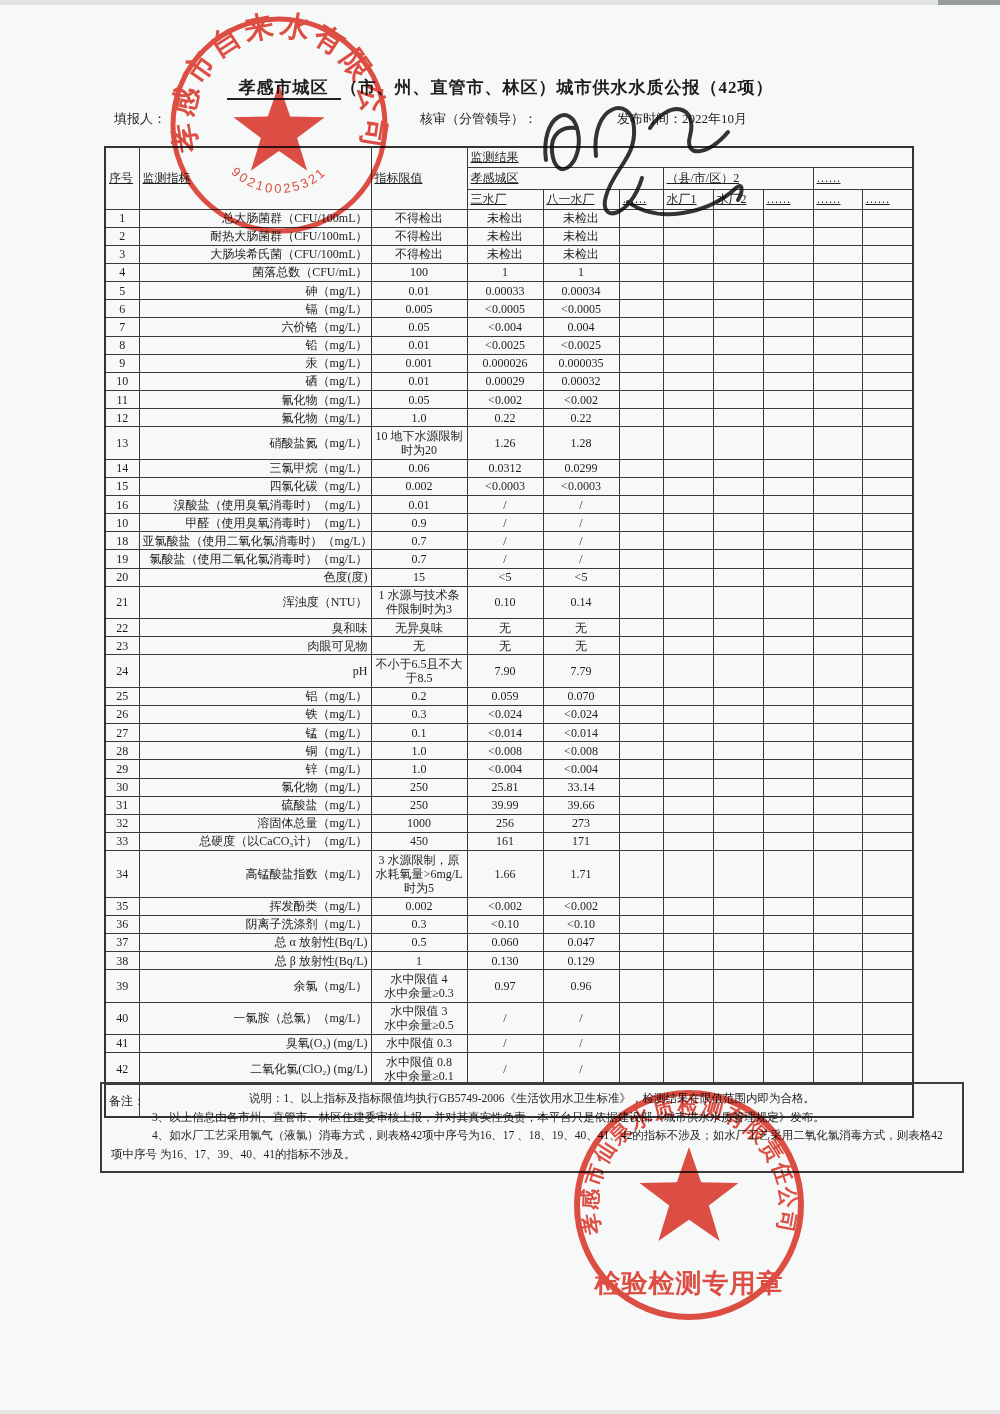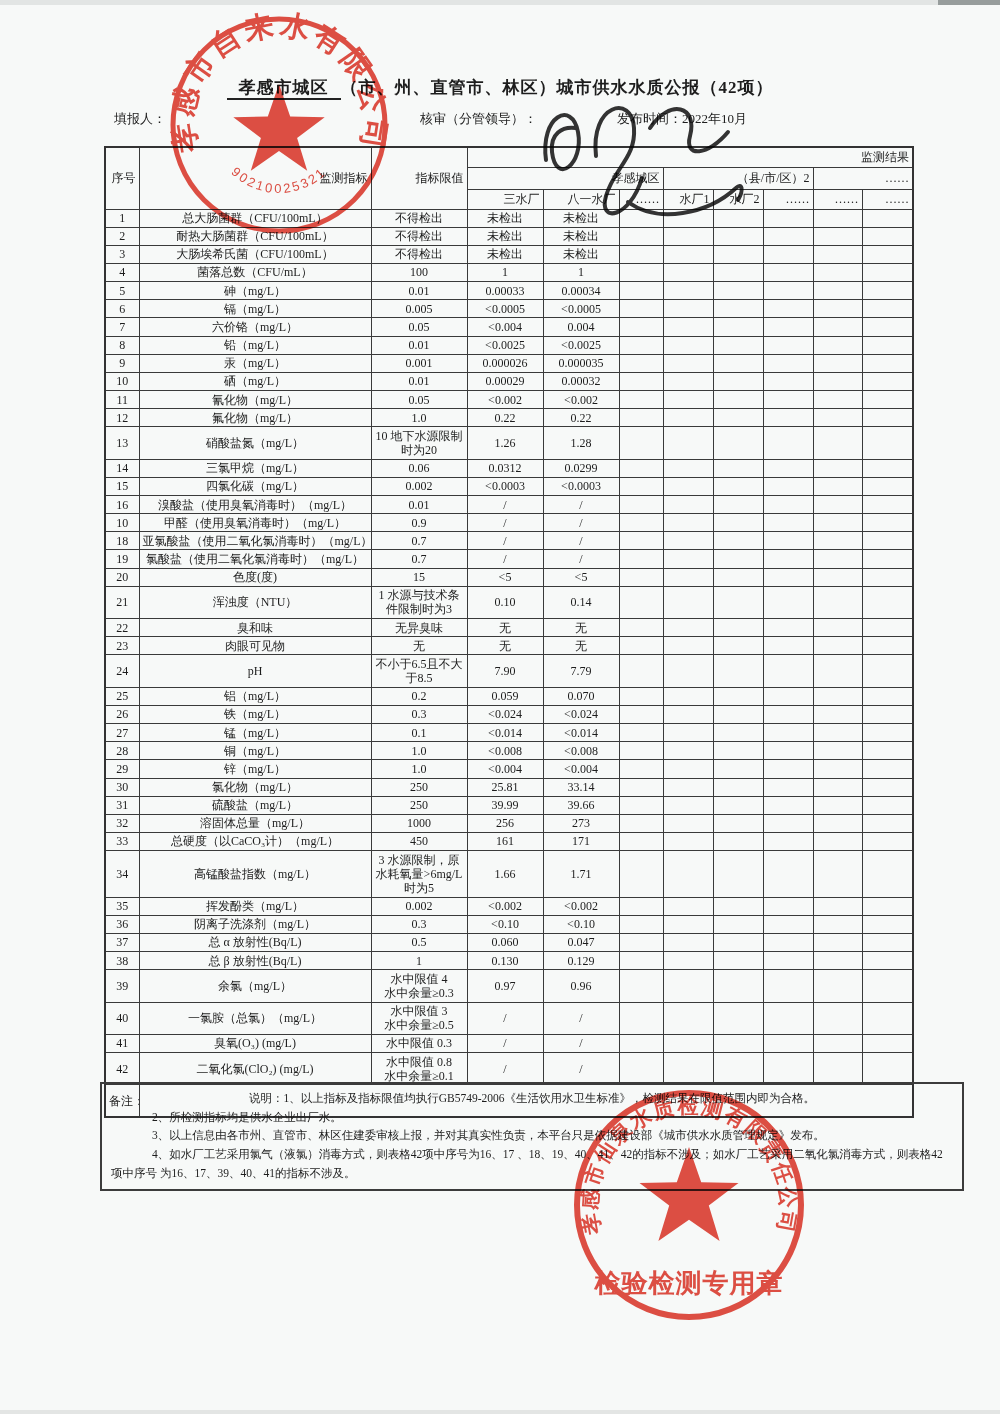--- a/index.html
+++ b/index.html
@@ -17,25 +17,25 @@
     font-size:17px;font-weight:bold;letter-spacing:1px;white-space:nowrap;}
   .title .uline{border-bottom:2px solid #222;padding:0 12px 1px 12px;}
 
   .meta{position:absolute;top:110px;font-size:13px;white-space:nowrap;}
   .m1{left:114px;} .m2{left:420px;} .m3{left:617px;}
 
   table.grid{position:absolute;left:104px;top:146px;width:808px;border-collapse:collapse;table-layout:fixed;}
   table.grid th,table.grid td{border:1px solid #3a3a3a;padding:1.5px 3px;vertical-align:middle;
     font-weight:normal;font-size:12px;line-height:1.18;overflow:hidden;}
   table.grid{border:2px solid #333;}
-  thead th{text-align:right;}
+  thead th{text-align:left;text-decoration:underline;}
   tr.hr-a{height:20px;} tr.hr-b{height:22px;margin-top:8px;} tr.hr-c{height:20px;}
   tbody tr{height:16px;}
   .c-no{text-align:center;padding:1px 0;}
-  .c-name{text-align:center;padding-left:4px;white-space:nowrap;}
+  .c-name{text-align:right;padding-left:4px;white-space:nowrap;}
   .c-limit{text-align:center;white-space:pre-line;}
   .c-val{text-align:center;font-size:11px;font-family:"Liberation Serif","DejaVu Serif",serif;}
   tfoot td{height:28px;}
   .remark-label{text-align:left;padding-left:2px;font-size:12px;white-space:nowrap;}
 
   .notes{position:absolute;left:100px;top:1082px;width:842px;border:2px solid #3c3c3c;
     background:transparent;padding:5px 9px 7px 9px;font-size:11.5px;line-height:1.62;}
   .note-line{margin-left:41px;}
   .note-line.first{margin-left:0;text-align:center;}
   .note-line.wrapfull{margin-left:0;text-indent:41px;}
@@ -650,21 +650,20 @@
     <tfoot>
       <tr>
         <td class="remark-label">备注：</td>
         <td colspan="10"></td>
       </tr>
     </tfoot>
   </table>
 
   <div class="notes">
     <div class="note-line first"><span>说明：</span><span>1、以上指标及指标限值均执行GB5749-2006《生活饮用水卫生标准》，检测结果在限值范围内即为合格。</span></div>
-    <div class="note-line">2、所检测指标均是供水企业出厂水。</div>
     <div class="note-line">3、以上信息由各市州、直管市、林区住建委审核上报，并对其真实性负责，本平台只是依据建设部《城市供水水质管理规定》发布。</div>
     <div class="note-line wrapfull">4、如水厂工艺采用氯气（液氯）消毒方式，则表格42项中序号为16、17 、18、19、40、41、42的指标不涉及；如水厂工艺采用二氧化氯消毒方式，则表格42项中序号 为16、17、39、40、41的指标不涉及。</div>
   </div>
 
   <svg class="stamp stamp-top" viewBox="0 0 226 226">
     <defs>
       <path id="arcTopCompany" d="M 34,143 A 86,86 0 1 1 192,143"></path>
       <path id="arcTopSerial" d="M 64.9,161.1 A 68,68 0 0 0 161.1,161.1"></path>
     </defs>
     <circle cx="113" cy="113" r="106" fill="none" stroke="#df382b" stroke-width="5"></circle>

